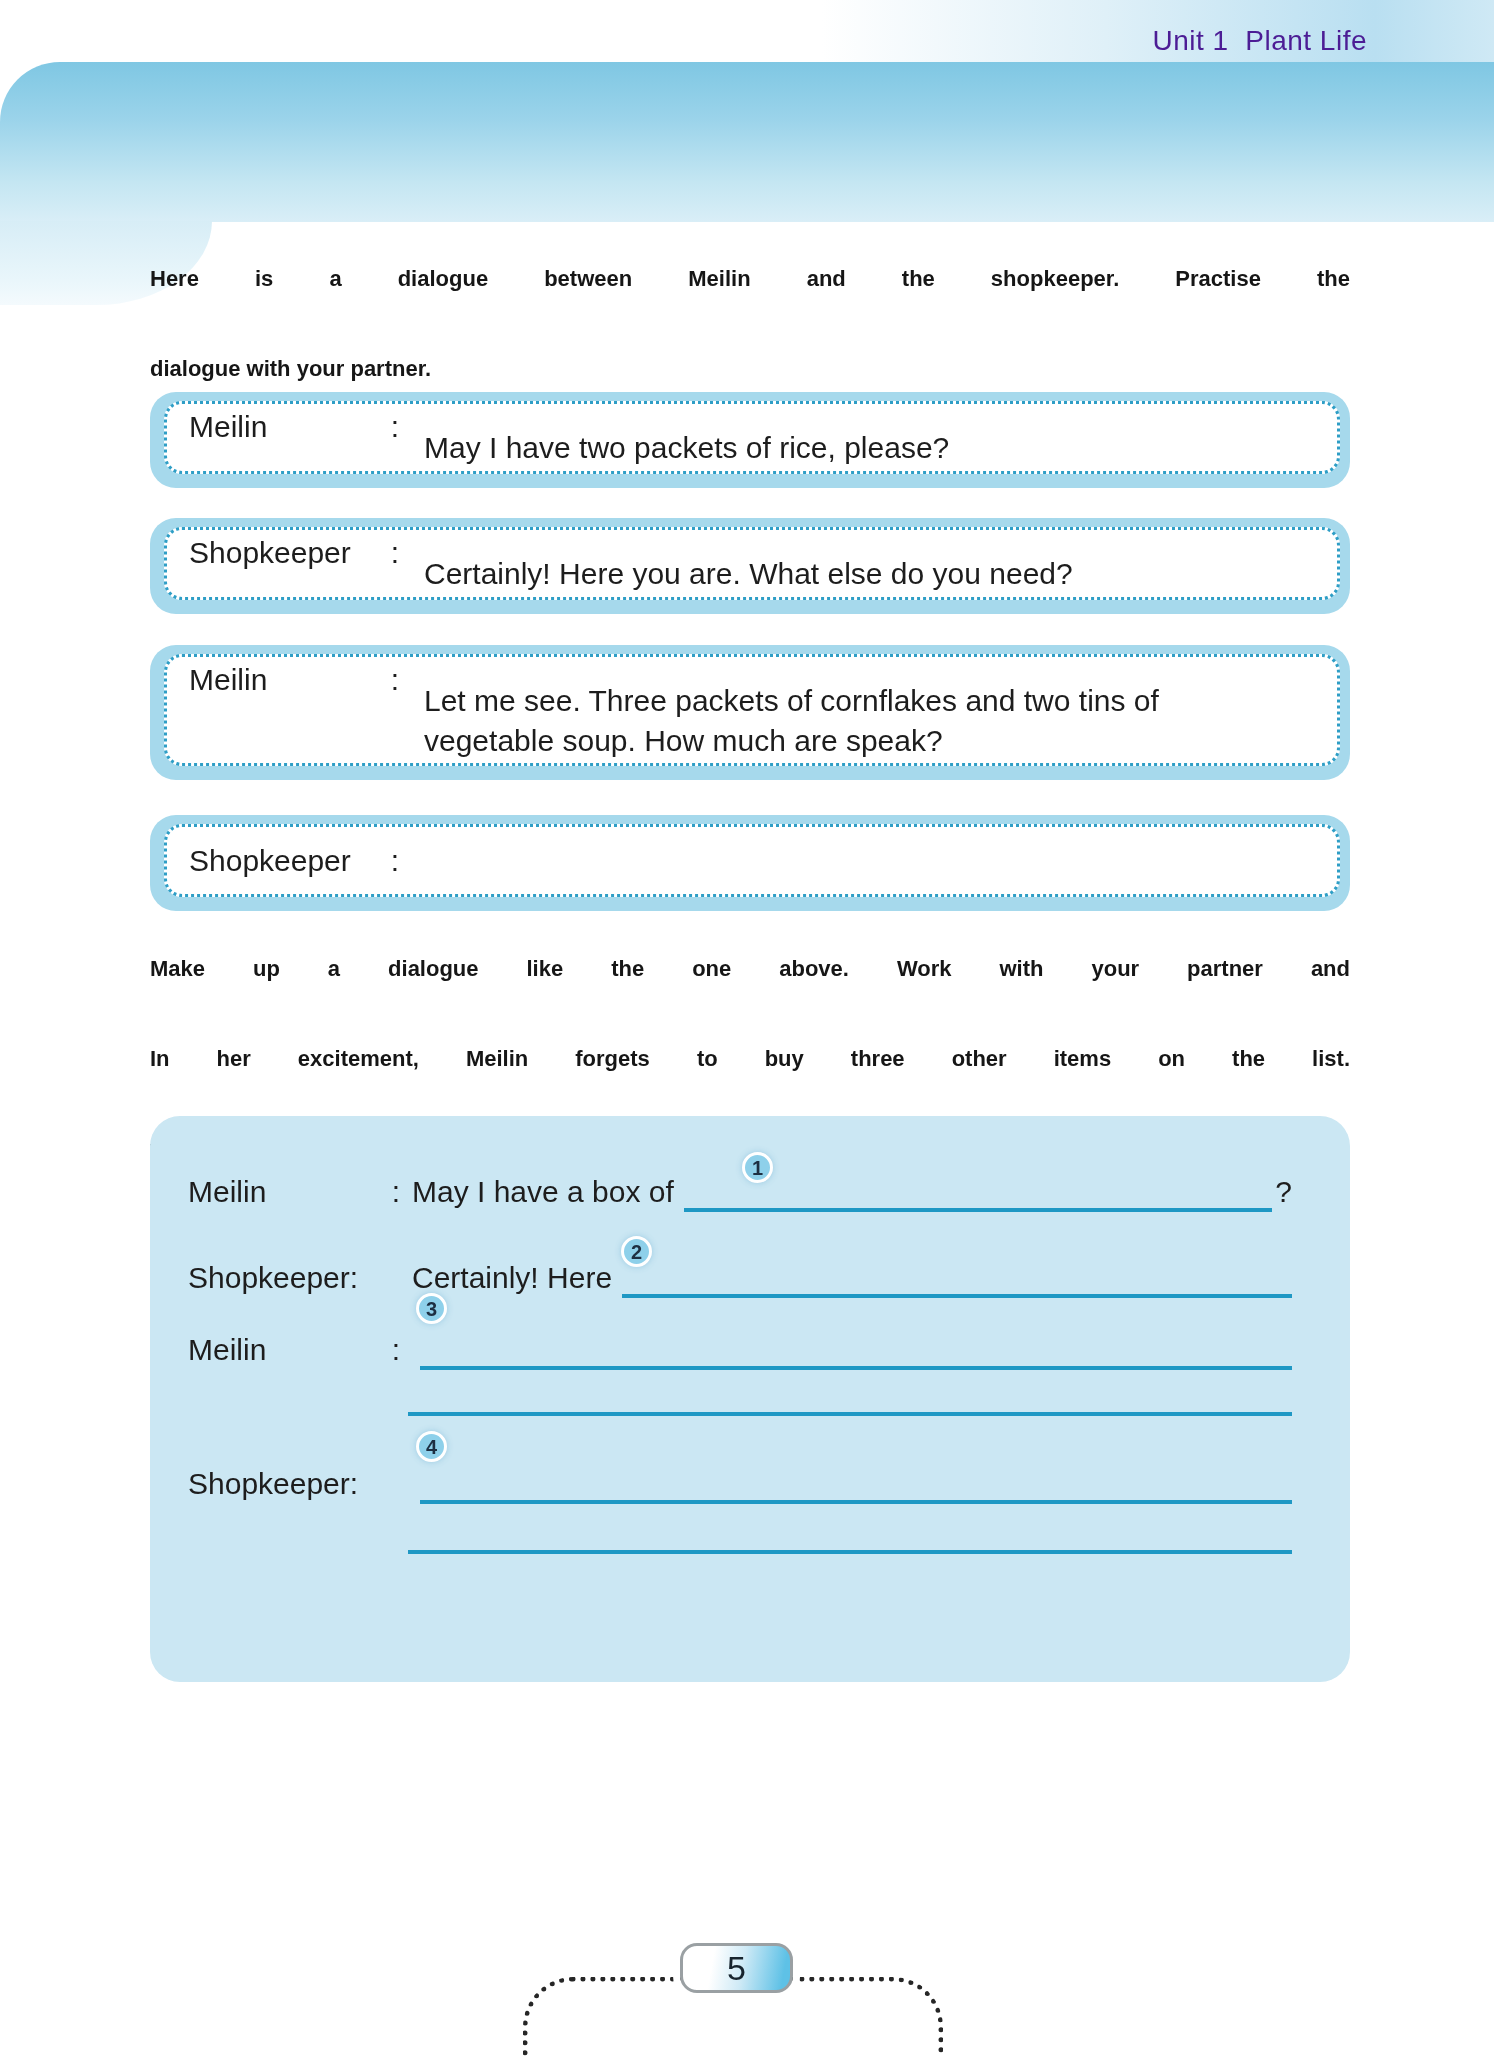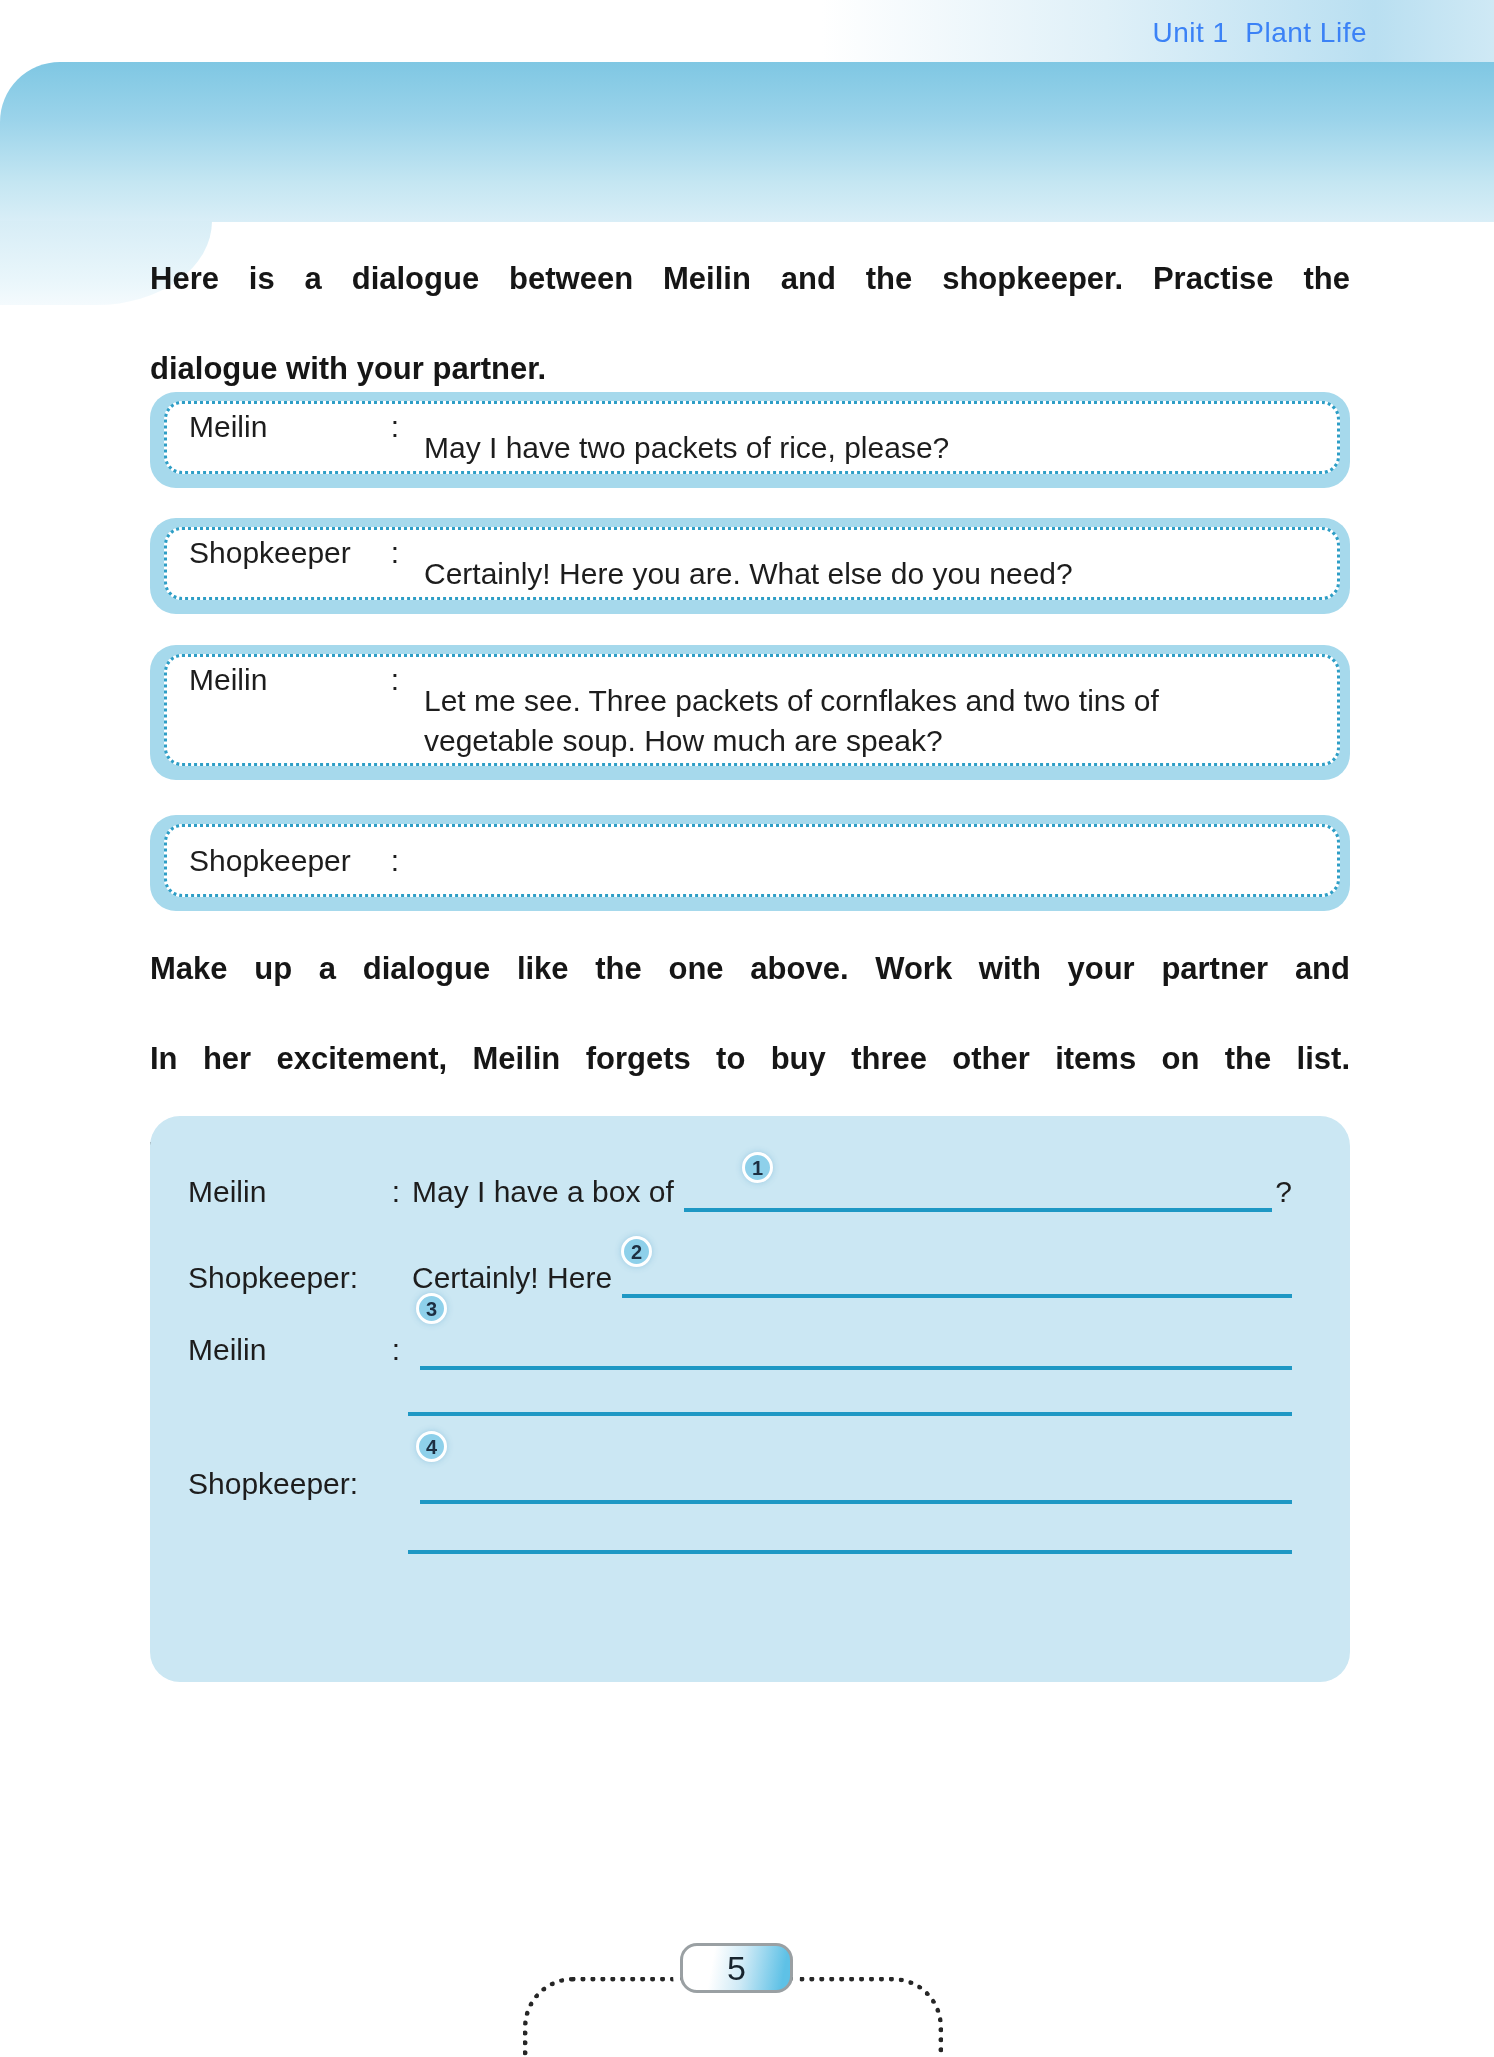--- a/index.html
+++ b/index.html
@@ -6,37 +6,37 @@
   .page{
     position:relative;width:1494px;height:2057px;overflow:hidden;
     background:#ffffff;font-family:"Liberation Sans",sans-serif;color:#1f1f1f;
   }
   
   .topstrip{
     position:absolute;left:0;top:0;width:1494px;height:62px;
     background:linear-gradient(90deg,#ffffff 0%,#ffffff 55%,#dff0f8 74%,#b9dff1 92%,#cfe9f5 100%);
   }
   .unit-title{
-    position:absolute;top:16px;right:127px;font-size:28px;line-height:34px;
-    color:#3b82f6;white-space:pre;letter-spacing:.5px;
+    position:absolute;top:24px;right:127px;font-size:28px;line-height:34px;
+    color:#4c1d95;white-space:pre;letter-spacing:.5px;
   }
   .band{
     position:absolute;left:0;top:62px;width:1494px;height:160px;
     border-top-left-radius:60px;
     background:linear-gradient(180deg,#7fc7e3 0%,#9ad3ea 35%,#c4e6f2 75%,#d9eef7 100%);
   }
   .band-tail{
     position:absolute;left:0;top:221px;width:212px;height:84px;
     border-bottom-right-radius:115px 84px;
     background:linear-gradient(180deg,#d7edf6 0%,#e9f6fb 70%,#f4fafd 100%);
   }
   
   .para{
     position:absolute;left:150px;width:1200px;
-    font-weight:bold;font-size:31px;line-height:45px;color:#161616;
+    font-weight:bold;font-size:22px;line-height:45px;color:#161616;
   }
   .jline{display:block;text-align:justify;}
   .jline::after{content:"";display:inline-block;width:100%;height:0;}
   .lline{display:block;}
   
   .dlg{
     position:absolute;left:150px;width:1200px;box-sizing:border-box;
     background:#a6d9ec;border-radius:26px;padding:9px 10px 14px 14px;
   }
   .dlg-inner{

